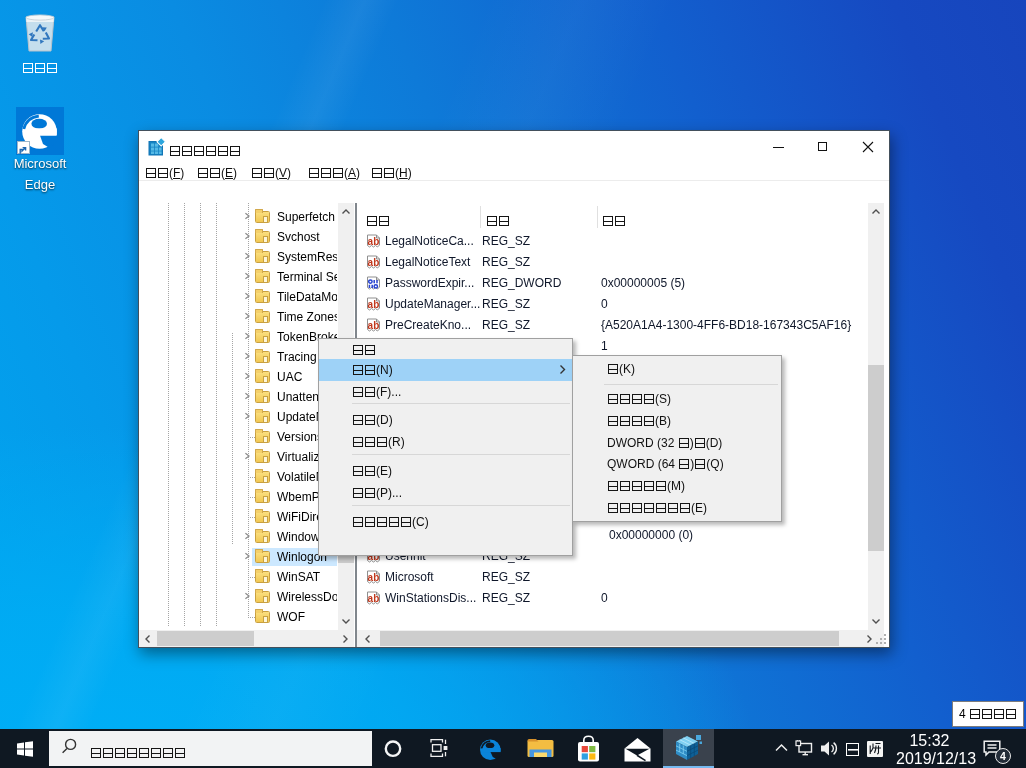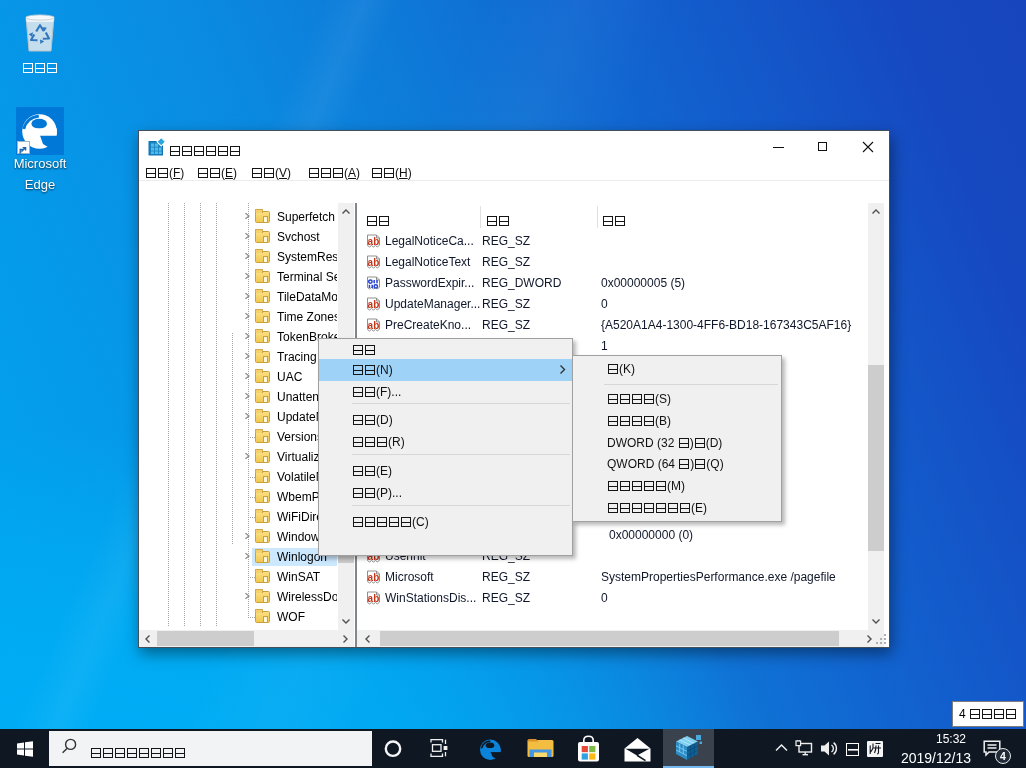--- a/index.html
+++ b/index.html
@@ -315,21 +315,20 @@
           <span class="c2">REG_SZ</span>
         </div>
     <div class="rrow" style="left:0;top:363.5px;width:527px">
           <svg class="abs" style="left:9px;top:3px" width="15" height="15" viewBox="0 0 15 15">
             <path d="M1.5 1 H10.5 L13.5 4 V11 L11.5 13 L9.5 11.5 L7.5 13 L5.5 11.5 L3.5 13 L1.5 11.5 Z" fill="#fff" stroke="#8f8f8f" stroke-width="1"></path>
             <path d="M10.5 1 V4 H13.5" fill="none" stroke="#8f8f8f" stroke-width="1"></path>
             <text x="1.6" y="10.6" font-family="Liberation Sans" font-size="10" font-weight="bold" fill="#c0371c">ab</text>
           </svg>
           <span class="abs" style="left:28px">Microsoft</span>
           <span class="c2">REG_SZ</span>
-          <span class="c3">SystemPropertiesPerformance.exe /pagefile</span>
         </div>
     <div class="rrow" style="left:0;top:384.5px;width:527px">
           <svg class="abs" style="left:9px;top:3px" width="15" height="15" viewBox="0 0 15 15">
             <path d="M1.5 1 H10.5 L13.5 4 V11 L11.5 13 L9.5 11.5 L7.5 13 L5.5 11.5 L3.5 13 L1.5 11.5 Z" fill="#fff" stroke="#8f8f8f" stroke-width="1"></path>
             <path d="M10.5 1 V4 H13.5" fill="none" stroke="#8f8f8f" stroke-width="1"></path>
             <text x="1.6" y="10.6" font-family="Liberation Sans" font-size="10" font-weight="bold" fill="#c0371c">ab</text>
           </svg>
           <span class="abs" style="left:28px">WinStationsDis...</span>
           <span class="c2">REG_SZ</span>
           <span class="c3">0</span>
@@ -487,20 +486,20 @@
     <path d="M13.6 3.6 A 7.6 7.6 0 0 1 13.6 15.4" fill="none" stroke="#eee" stroke-width="1.4"></path>
     </svg>
   <div class="abs" style="left:845px;top:12px"><span class="g gw" style="width:13px;height:13px;border-width:1.6px;background:linear-gradient(#fff,#fff) 50% 5px/10px 1.6px no-repeat"></span></div>
   <svg class="abs" style="left:867px;top:12px" width="16" height="16" viewBox="0 0 16 16">
     <rect x="0" y="0" width="16" height="16" rx="1" fill="#f5f5f5"></rect>
     <g stroke="#10151c" stroke-width="1.1" fill="none">
         <path d="M3.2 4.5 V13 M6 2.5 V7 M6 7 Q4.5 10.5 3 11.5 M6.5 7 H14 M8.5 2.5 H13.5 M9 4.5 Q9 9 7.5 12 M11.5 4.5 V11.5 Q11.5 13 10 13"></path>
       </g>
     </svg>
   <div class="abs" style="left:900px;top:732px;width:67px;text-align:center;color:#fff;font-size:12px"></div>
-  <div class="abs tray" style="left:936px;top:3px;width:67px;font-size:12px">15:32</div>
-  <div class="abs tray" style="left:896px;top:21px;width:75px;text-align:right;font-size:14px">2019/12/13</div>
+  <div class="abs tray" style="left:896px;top:3px;width:67px;text-align:center;font-size:16px">15:32</div>
+  <div class="abs tray" style="left:896px;top:21px;width:75px;text-align:center;font-size:16px">2019/12/13</div>
   <svg class="abs" style="left:983px;top:11px" width="19" height="17" viewBox="0 0 19 17">
     <path d="M1.2 1.2 H16.8 V12 H6 L3 15 V12 H1.2 Z" fill="none" stroke="#f0f0f0" stroke-width="1.5"></path>
     <path d="M4.5 5 H13.5 M4.5 8 H13.5" stroke="#f0f0f0" stroke-width="1.3"></path>
     </svg>
   <div class="abs" style="left:995px;top:19px;width:16px;height:16px;border-radius:50%;background:#222c38;border:1.5px solid #e9e9e9;color:#fff;font-size:10.5px;font-weight:bold;text-align:center;line-height:15px">4</div>
 </div>
 
 </body></html>

